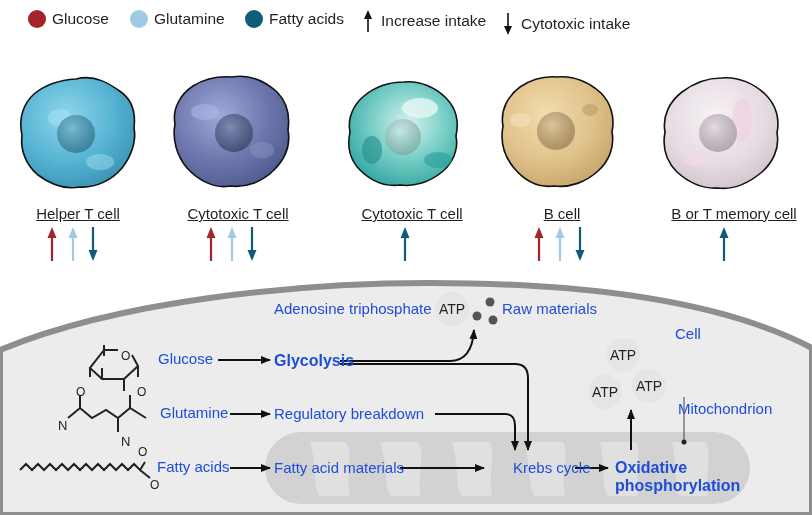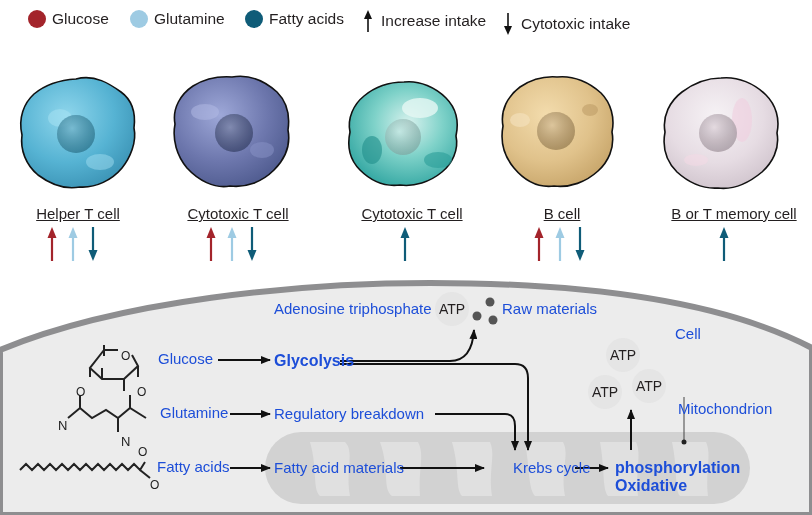--- a/index.html
+++ b/index.html
@@ -253,15 +253,15 @@
 
 <div class="txt" style="left:158px;top:350px;">Glucose</div>
 <div class="txt" style="left:160px;top:404px;">Glutamine</div>
 <div class="txt" style="left:157px;top:458px;">Fatty acids</div>
 
 <div class="txt bold" style="left:274px;top:352px;">Glycolysis</div>
 <div class="txt" style="left:274px;top:405px;">Regulatory breakdown</div>
 <div class="txt" style="left:274px;top:459px;">Fatty acid materials</div>
 <div class="txt" style="left:491px;top:459px;margin-left:22px;">Krebs cycle</div>
 <div class="txt bold" style="left:615px;top:459px;line-height:18px;">
+  <div>Oxidative</div>
   <div>phosphorylation</div>
-  <div>Oxidative</div>
 </div>
 
 </body></html>

